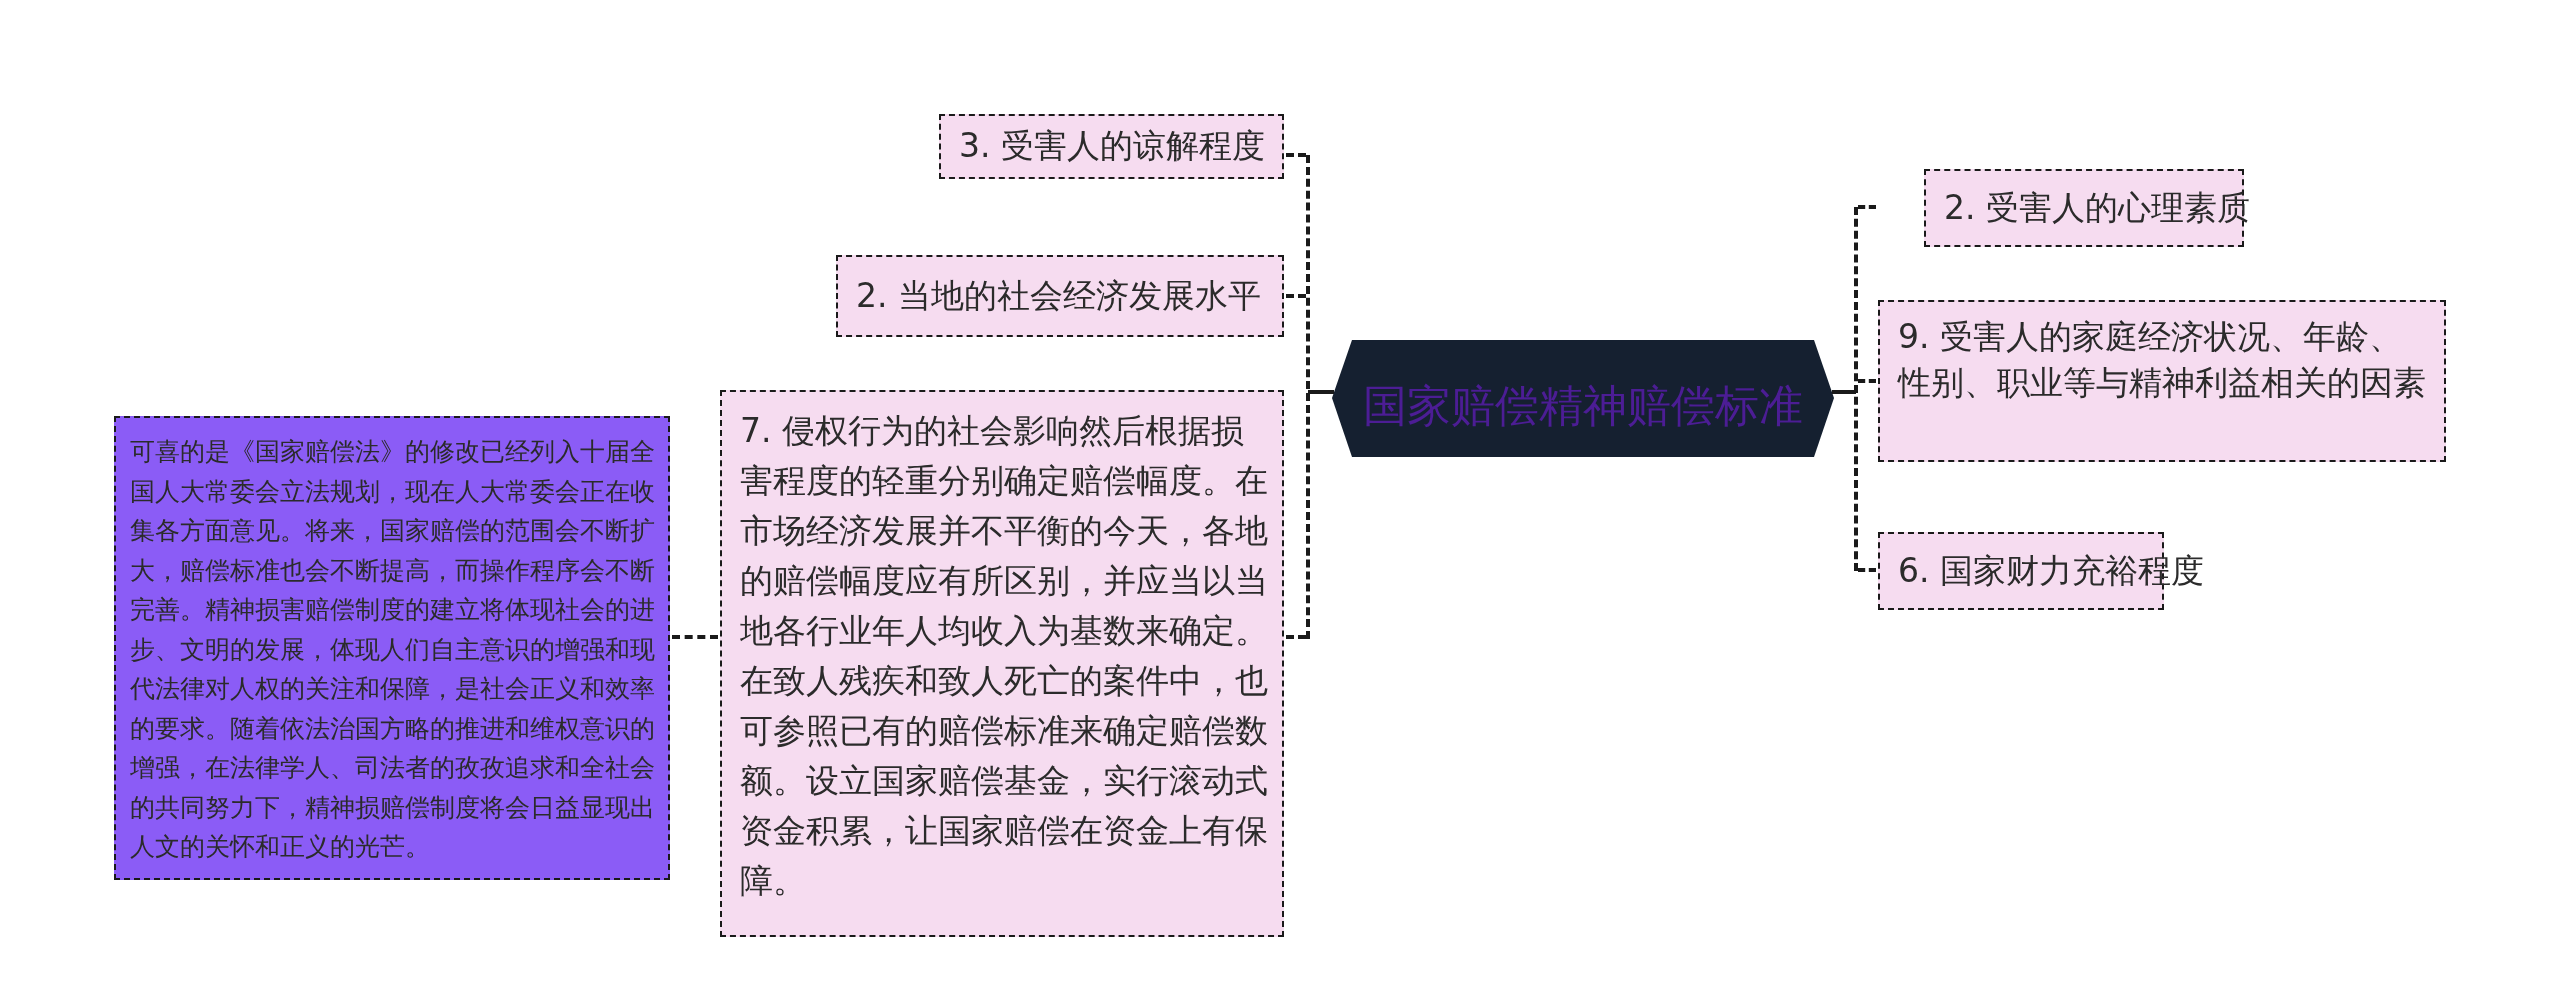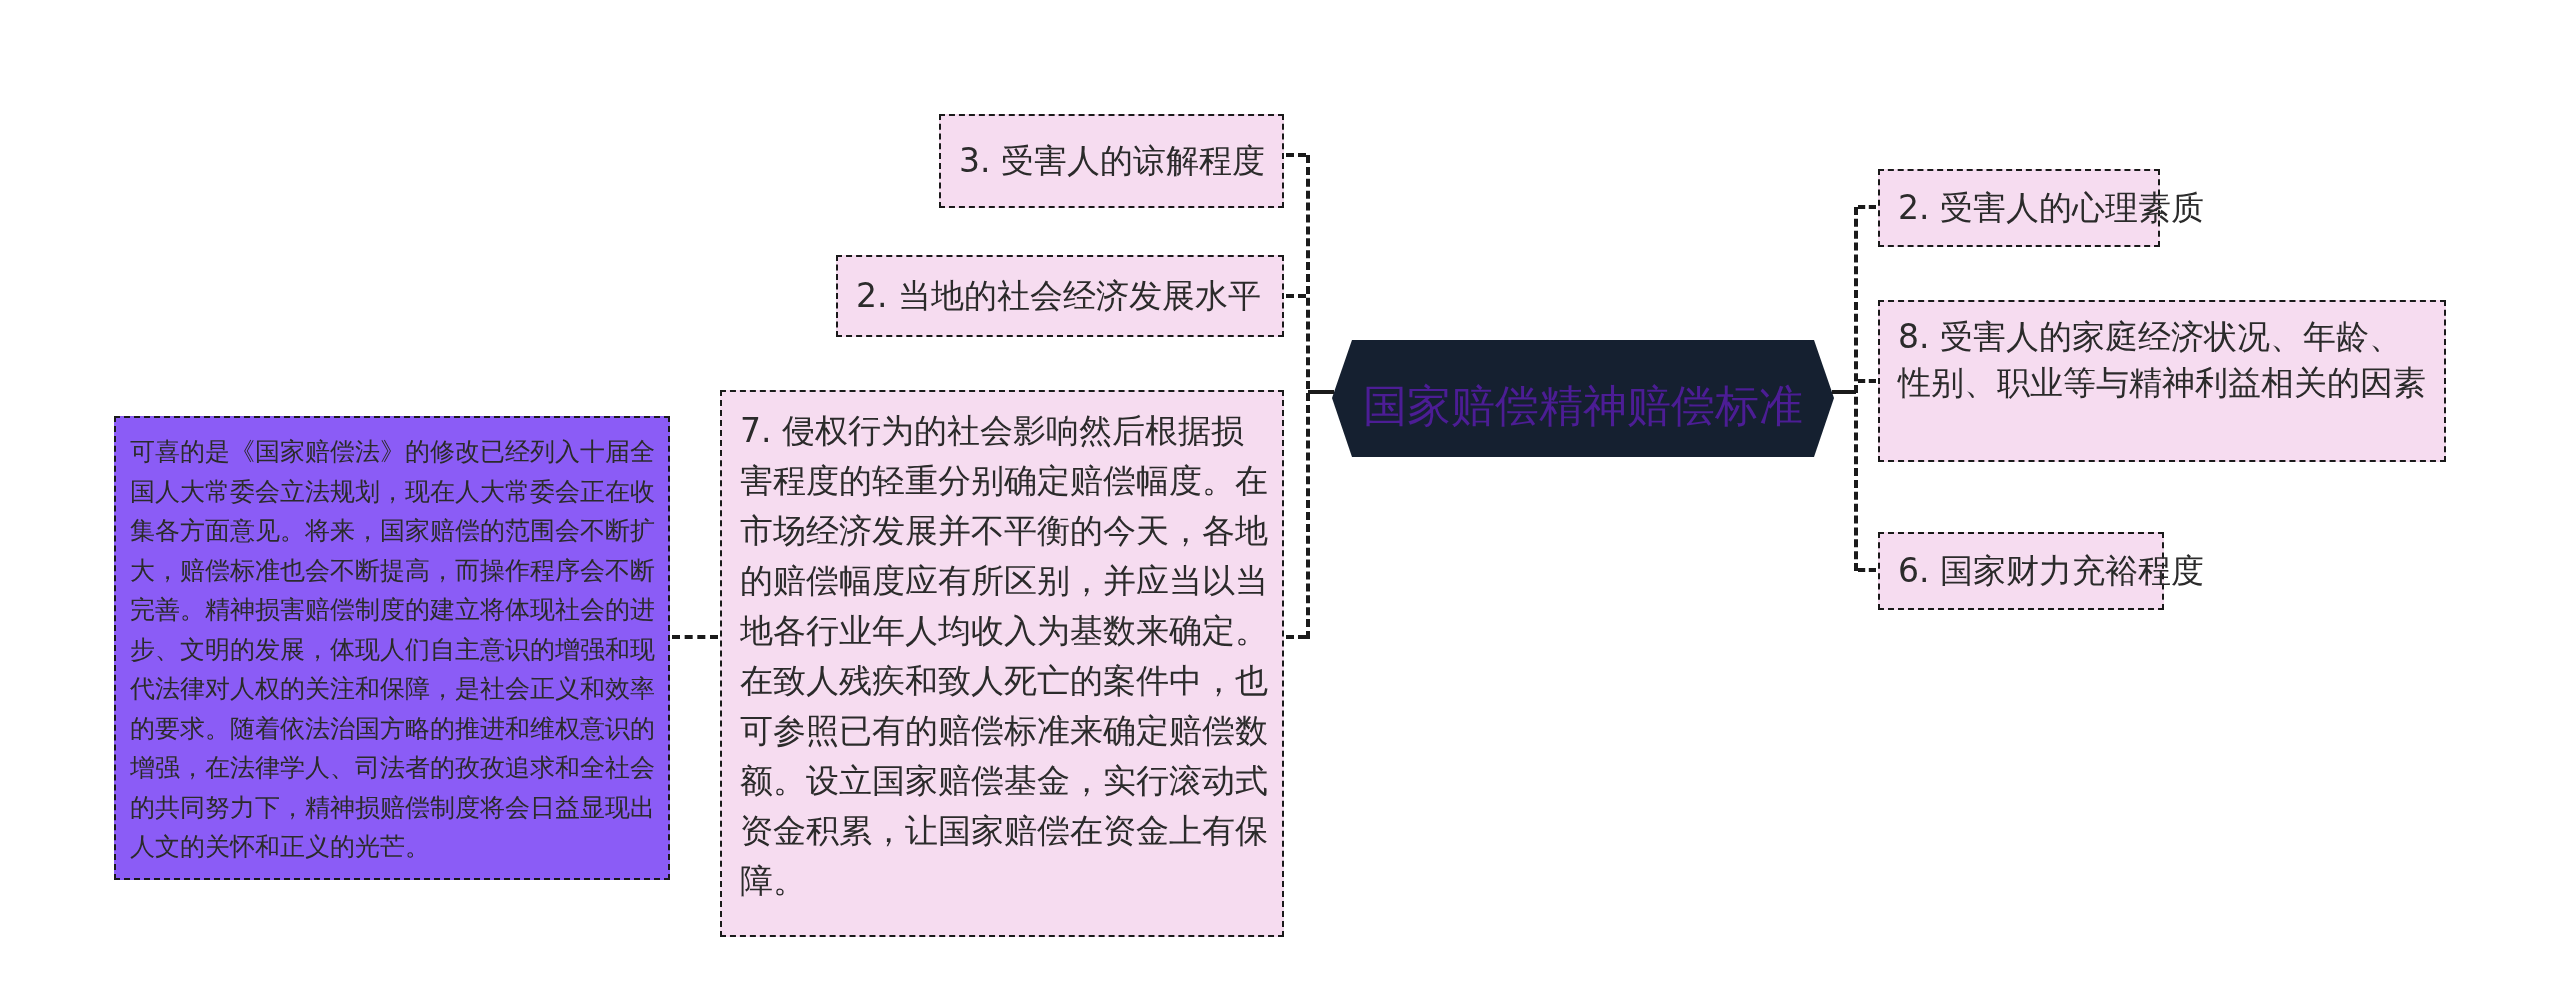--- a/index.html
+++ b/index.html
@@ -36,35 +36,35 @@
 <div class="conn hdash" style="left:1286px; top:294px; width:20px;"></div>
 <div class="conn hdash" style="left:1286px; top:635px; width:20px;"></div>
 <div class="conn hdash" style="left:672px; top:635px; width:46px;"></div>
 
 <div class="conn hsolid" style="left:1832px; top:390px; width:24px;"></div>
 <div class="conn vdash" style="left:1854px; top:207px; height:364px;"></div>
 <div class="conn hdash" style="left:1858px; top:205px; width:18px;"></div>
 <div class="conn hdash" style="left:1858px; top:379px; width:18px;"></div>
 <div class="conn hdash" style="left:1858px; top:568px; width:18px;"></div>
 
-<div class="node single" style="left:939px; top:114px; width:345px; height:94px;">
+<div class="node single" style="left:939px; top:114px; width:345px; height:65px;">
   <span>3. 受害人的谅解程度</span>
 </div>
 <div class="node single" style="left:836px; top:255px; width:448px; height:82px;">
   <span>2. 当地的社会经济发展水平</span>
 </div>
 <div class="node multi" style="left:720px; top:390px; width:564px; height:547px; padding-left:18px; padding-right:14px;">
   <span>7. 侵权行为的社会影响然后根据损害程度的轻重分别确定赔偿幅度。在市场经济发展并不平衡的今天，各地的赔偿幅度应有所区别，并应当以当地各行业年人均收入为基数来确定。在致人残疾和致人死亡的案件中，也可参照已有的赔偿标准来确定赔偿数额。设立国家赔偿基金，实行滚动式资金积累，让国家赔偿在资金上有保障。</span>
 </div>
 
 <div class="node gray" style="left:114px; top:416px; width:556px; height:464px;">
   <span>可喜的是《国家赔偿法》的修改已经列入十届全国人大常委会立法规划，现在人大常委会正在收集各方面意见。将来，国家赔偿的范围会不断扩大，赔偿标准也会不断提高，而操作程序会不断完善。精神损害赔偿制度的建立将体现社会的进步、文明的发展，体现人们自主意识的增强和现代法律对人权的关注和保障，是社会正义和效率的要求。随着依法治国方略的推进和维权意识的增强，在法律学人、司法者的孜孜追求和全社会的共同努力下，精神损赔偿制度将会日益显现出人文的关怀和正义的光芒。</span>
 </div>
 
-<div class="node single" style="left:1878px; top:169px; width:282px; height:78px;">
+<div class="node single" style="left:1924px; top:169px; width:320px; height:78px;">
   <span>2. 受害人的心理素质</span>
 </div>
 <div class="node multi" style="left:1878px; top:300px; width:568px; height:162px; padding-top:12px; line-height:46px;">
-  <span>8. 受害人的家庭经济状况、年龄、性别、职业等与精神利益相关的因素</span>
+  <span>9. 受害人的家庭经济状况、年龄、性别、职业等与精神利益相关的因素</span>
 </div>
 <div class="node single" style="left:1878px; top:532px; width:286px; height:78px;">
   <span>6. 国家财力充裕程度</span>
 </div>
 
 </body></html>

